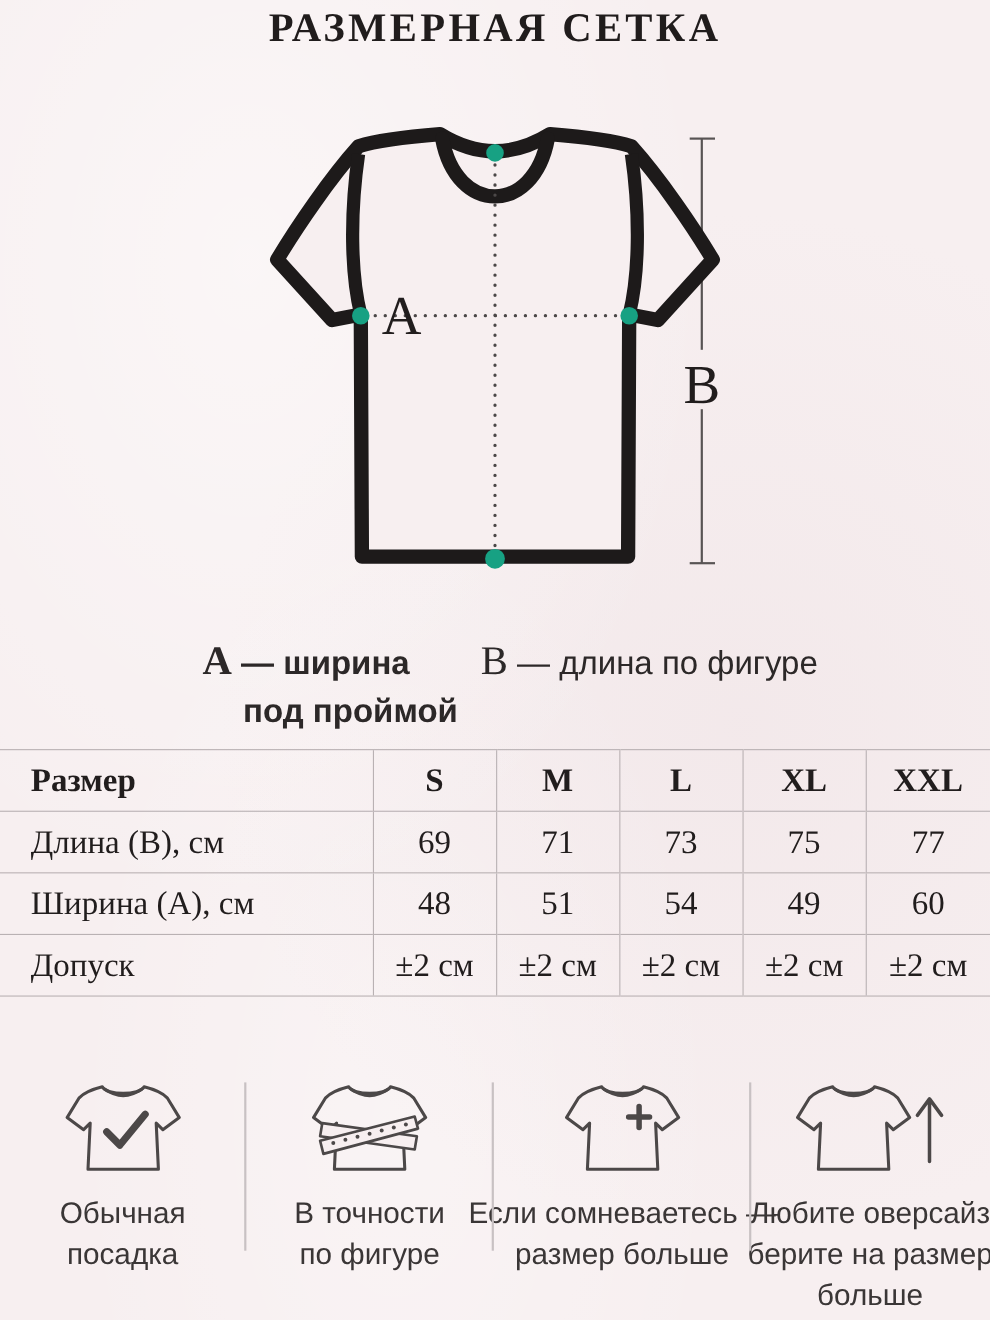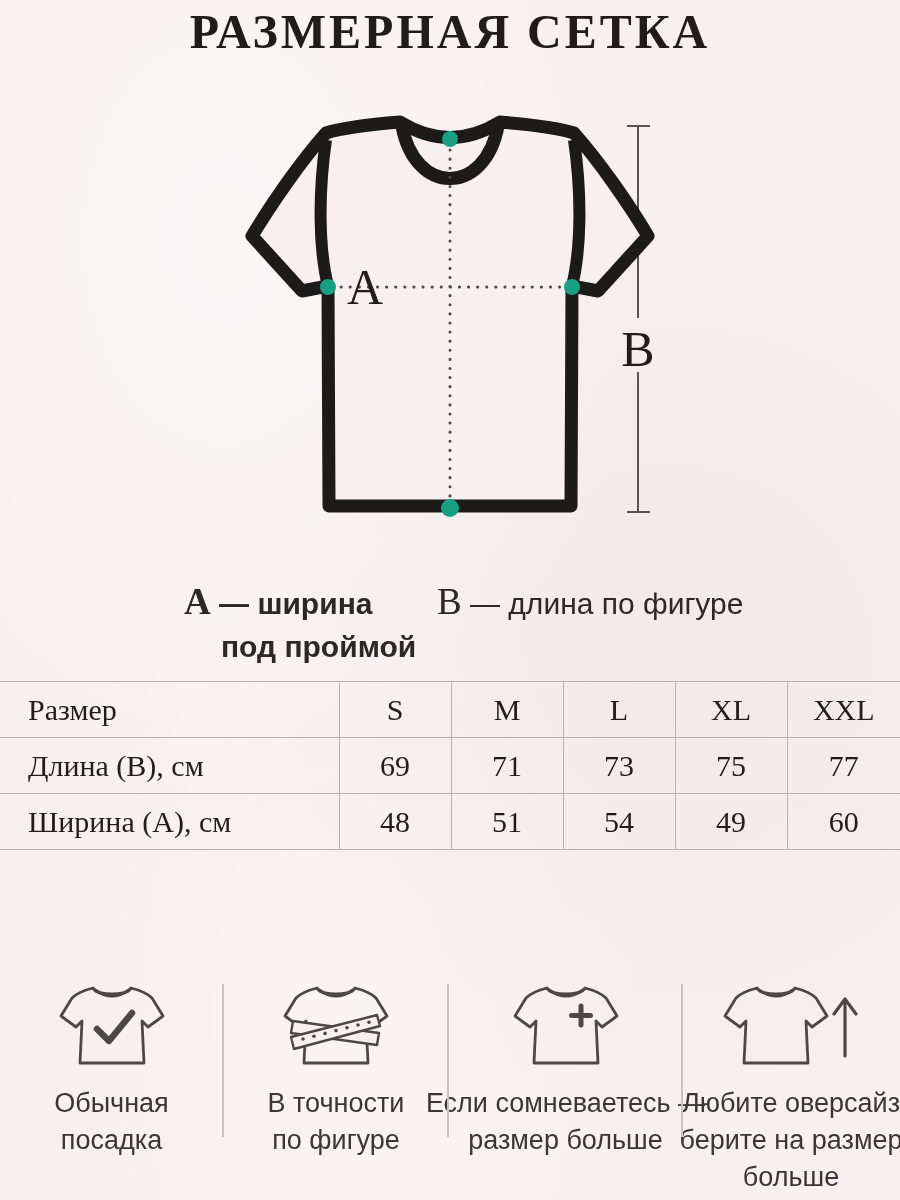--- a/index.html
+++ b/index.html
@@ -13,21 +13,21 @@
       #f7eff0;
     overflow:hidden;
     font-family:"Liberation Sans", sans-serif;
     color:#242020;
   }
 
   .title{
     position:absolute;top:4px;left:0;width:900px;
     text-align:center;
     font-family:"Liberation Serif","DejaVu Serif",serif;
-    font-size:48px;font-weight:600;letter-spacing:3px;
+    font-size:37px;font-weight:600;letter-spacing:3px;
     color:#201c1c;
   }
 
   .diagram{position:absolute;top:100px;left:0;}
 
   
   .legend{position:absolute;top:580px;left:0;width:900px;font-size:30px;color:#2c2828;}
   .legend .letter{font-family:"Liberation Serif","DejaVu Serif",serif;font-size:37px;}
   .legend-a{position:absolute;left:184px;top:0;font-weight:bold;}
   .legend-a .l2{margin-left:37px;margin-top:7px;}
@@ -38,21 +38,21 @@
     position:absolute;top:681px;left:0;width:900px;
     border-collapse:collapse;table-layout:fixed;
     font-family:"Liberation Serif","DejaVu Serif",serif;
     font-size:30px;color:#211d1d;
   }
   .size-table tr{height:56px;}
   .size-table td{border-top:1px solid #b9b1b3;padding:0;}
   .size-table tr:last-child td{border-bottom:1px solid #b9b1b3;}
   .size-table td.lbl{text-align:left;padding-left:28px;}
   .size-table td.val{text-align:center;border-left:1px solid #b9b1b3;}
-  .size-table tr.hdr td{font-weight:400;}
+  .size-table tr.hdr td{font-weight:700;}
 
   
   .fit-guide{
     position:absolute;top:962px;left:0;width:716px;height:225px;
     display:grid;grid-template-columns:223px 226px 233px 218px;
   }
   .fit-item{display:flex;flex-direction:column;align-items:center;}
   .fit-icon{height:108px;margin-top:6px;display:flex;align-items:flex-end;justify-content:center;}
   .fit-caption{
     margin-top:9px;text-align:center;white-space:nowrap;
@@ -145,20 +145,28 @@
       <td class="val">75</td>
       <td class="val">77</td>
     </tr>
     <tr>
       <td class="lbl">Ширина (A), см</td>
       <td class="val">48</td>
       <td class="val">51</td>
       <td class="val">54</td>
       <td class="val">49</td>
       <td class="val">60</td>
+    </tr>
+    <tr>
+      <td class="lbl">Допуск</td>
+      <td class="val">±2 см</td>
+      <td class="val">±2 см</td>
+      <td class="val">±2 см</td>
+      <td class="val">±2 см</td>
+      <td class="val">±2 см</td>
     </tr>
   </tbody>
     </table>
 
   <div class="fit-guide">
     <div class="fg-divider d1"></div>
     <div class="fg-divider d2"></div>
     <div class="fg-divider d3"></div>
 
     <div class="fit-item">

